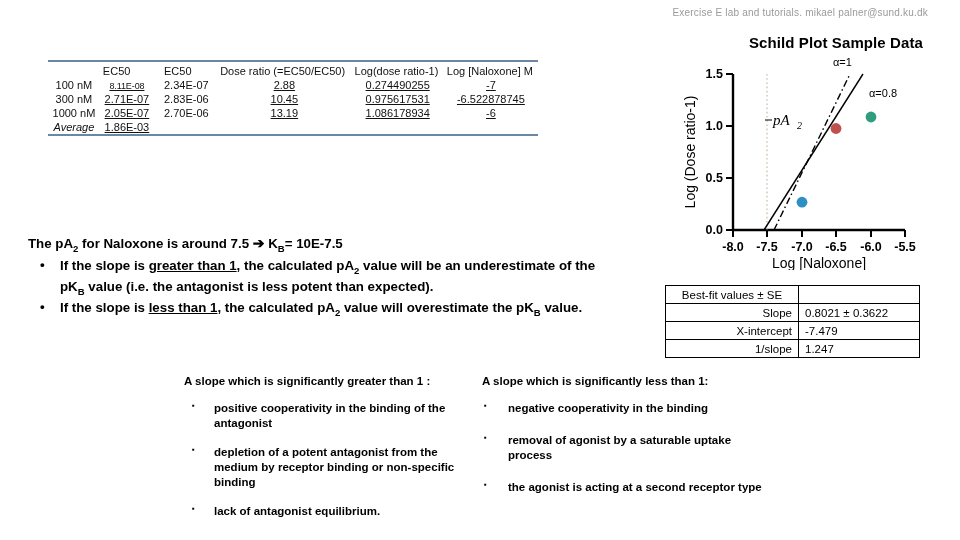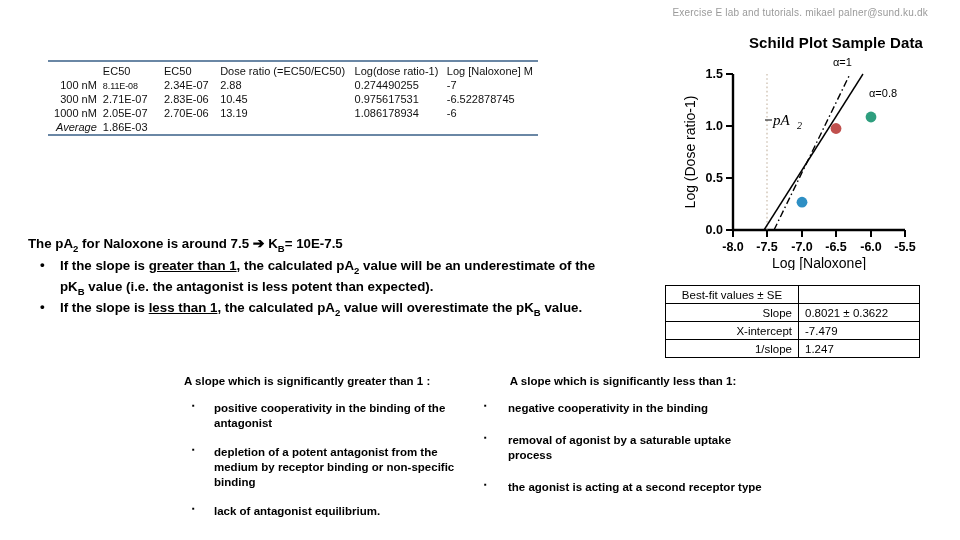--- a/index.html
+++ b/index.html
@@ -56,25 +56,26 @@
     height: 2px;
     font-size: 0;
     line-height: 0;
   }
   .xl-table td {
     padding: 1px 3px;
     vertical-align: bottom;
     white-space: nowrap;
   }
   .xl-table td.lbl {
-    text-align: right;
+    text-align: center;
     width: 58px;
   }
   .xl-table td.num {
-    text-align: left;
+    text-align: center;
+    text-decoration: underline;
   }
   .xl-table td.c1 { width: 62px; }
   .xl-table td.c2 { width: 72px; text-align: left; padding-left: 10px;}
   .xl-table td.c3 { width: 142px; }
   .xl-table td.c4 { width: 96px; }
   .xl-table td.c5 { width: 96px; }
   .xl-table .small-val { font-size: 9px; letter-spacing:-0.1px; }
   .xl-table tr.avg td.lbl {
     border-bottom: 0;
     font-style: italic;
@@ -165,21 +166,21 @@
     line-height: 1.3;
   }
   .col-left  { left: 178px; top: 374px; width: 300px; }
   .col-right { left: 474px; top: 374px; width: 290px; }
   .col .col-head {
     font-weight: bold;
     margin-bottom: 12px;
     white-space: nowrap;
   }
   .col-left .col-head { padding-left: 6px; }
-  .col-right .col-head { padding-left: 8px; text-align: center; }
+  .col-right .col-head { padding-left: 8px; }
   .col ul {
     margin: 0;
     padding: 0;
     list-style: none;
   }
   .col ul li {
     position: relative;
     padding-left: 36px;
     margin-bottom: 14px;
     font-weight: bold;

